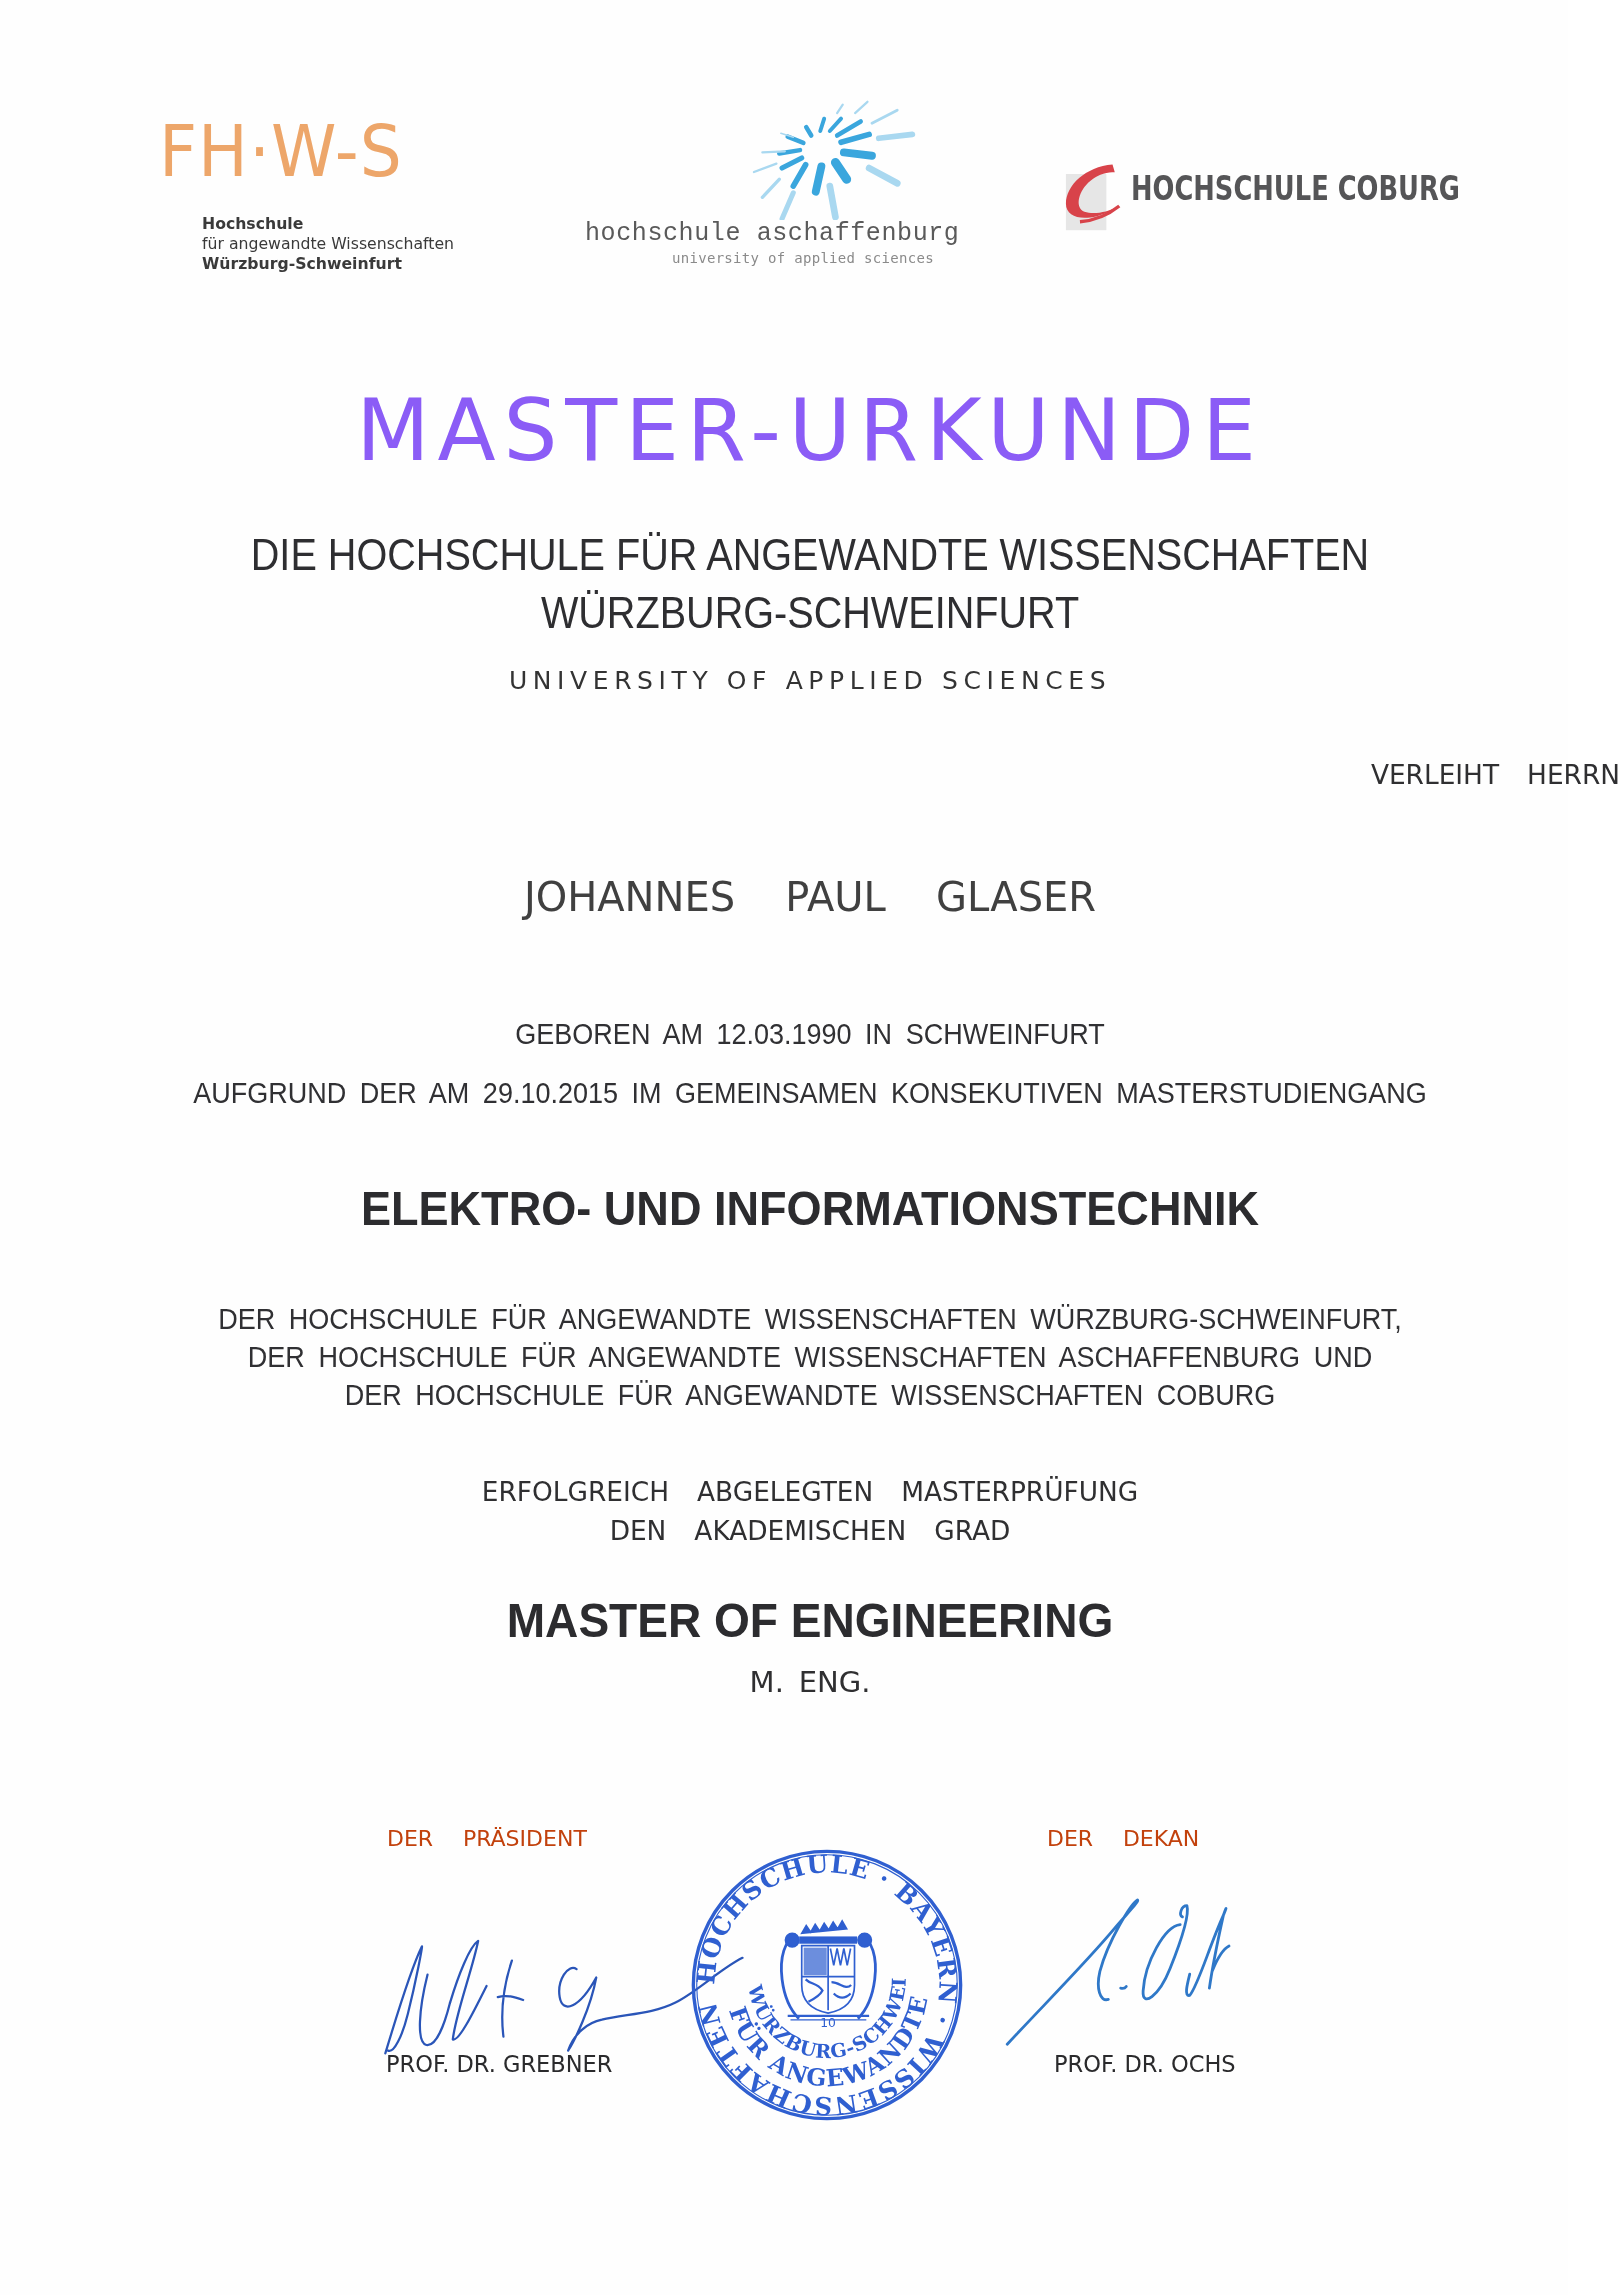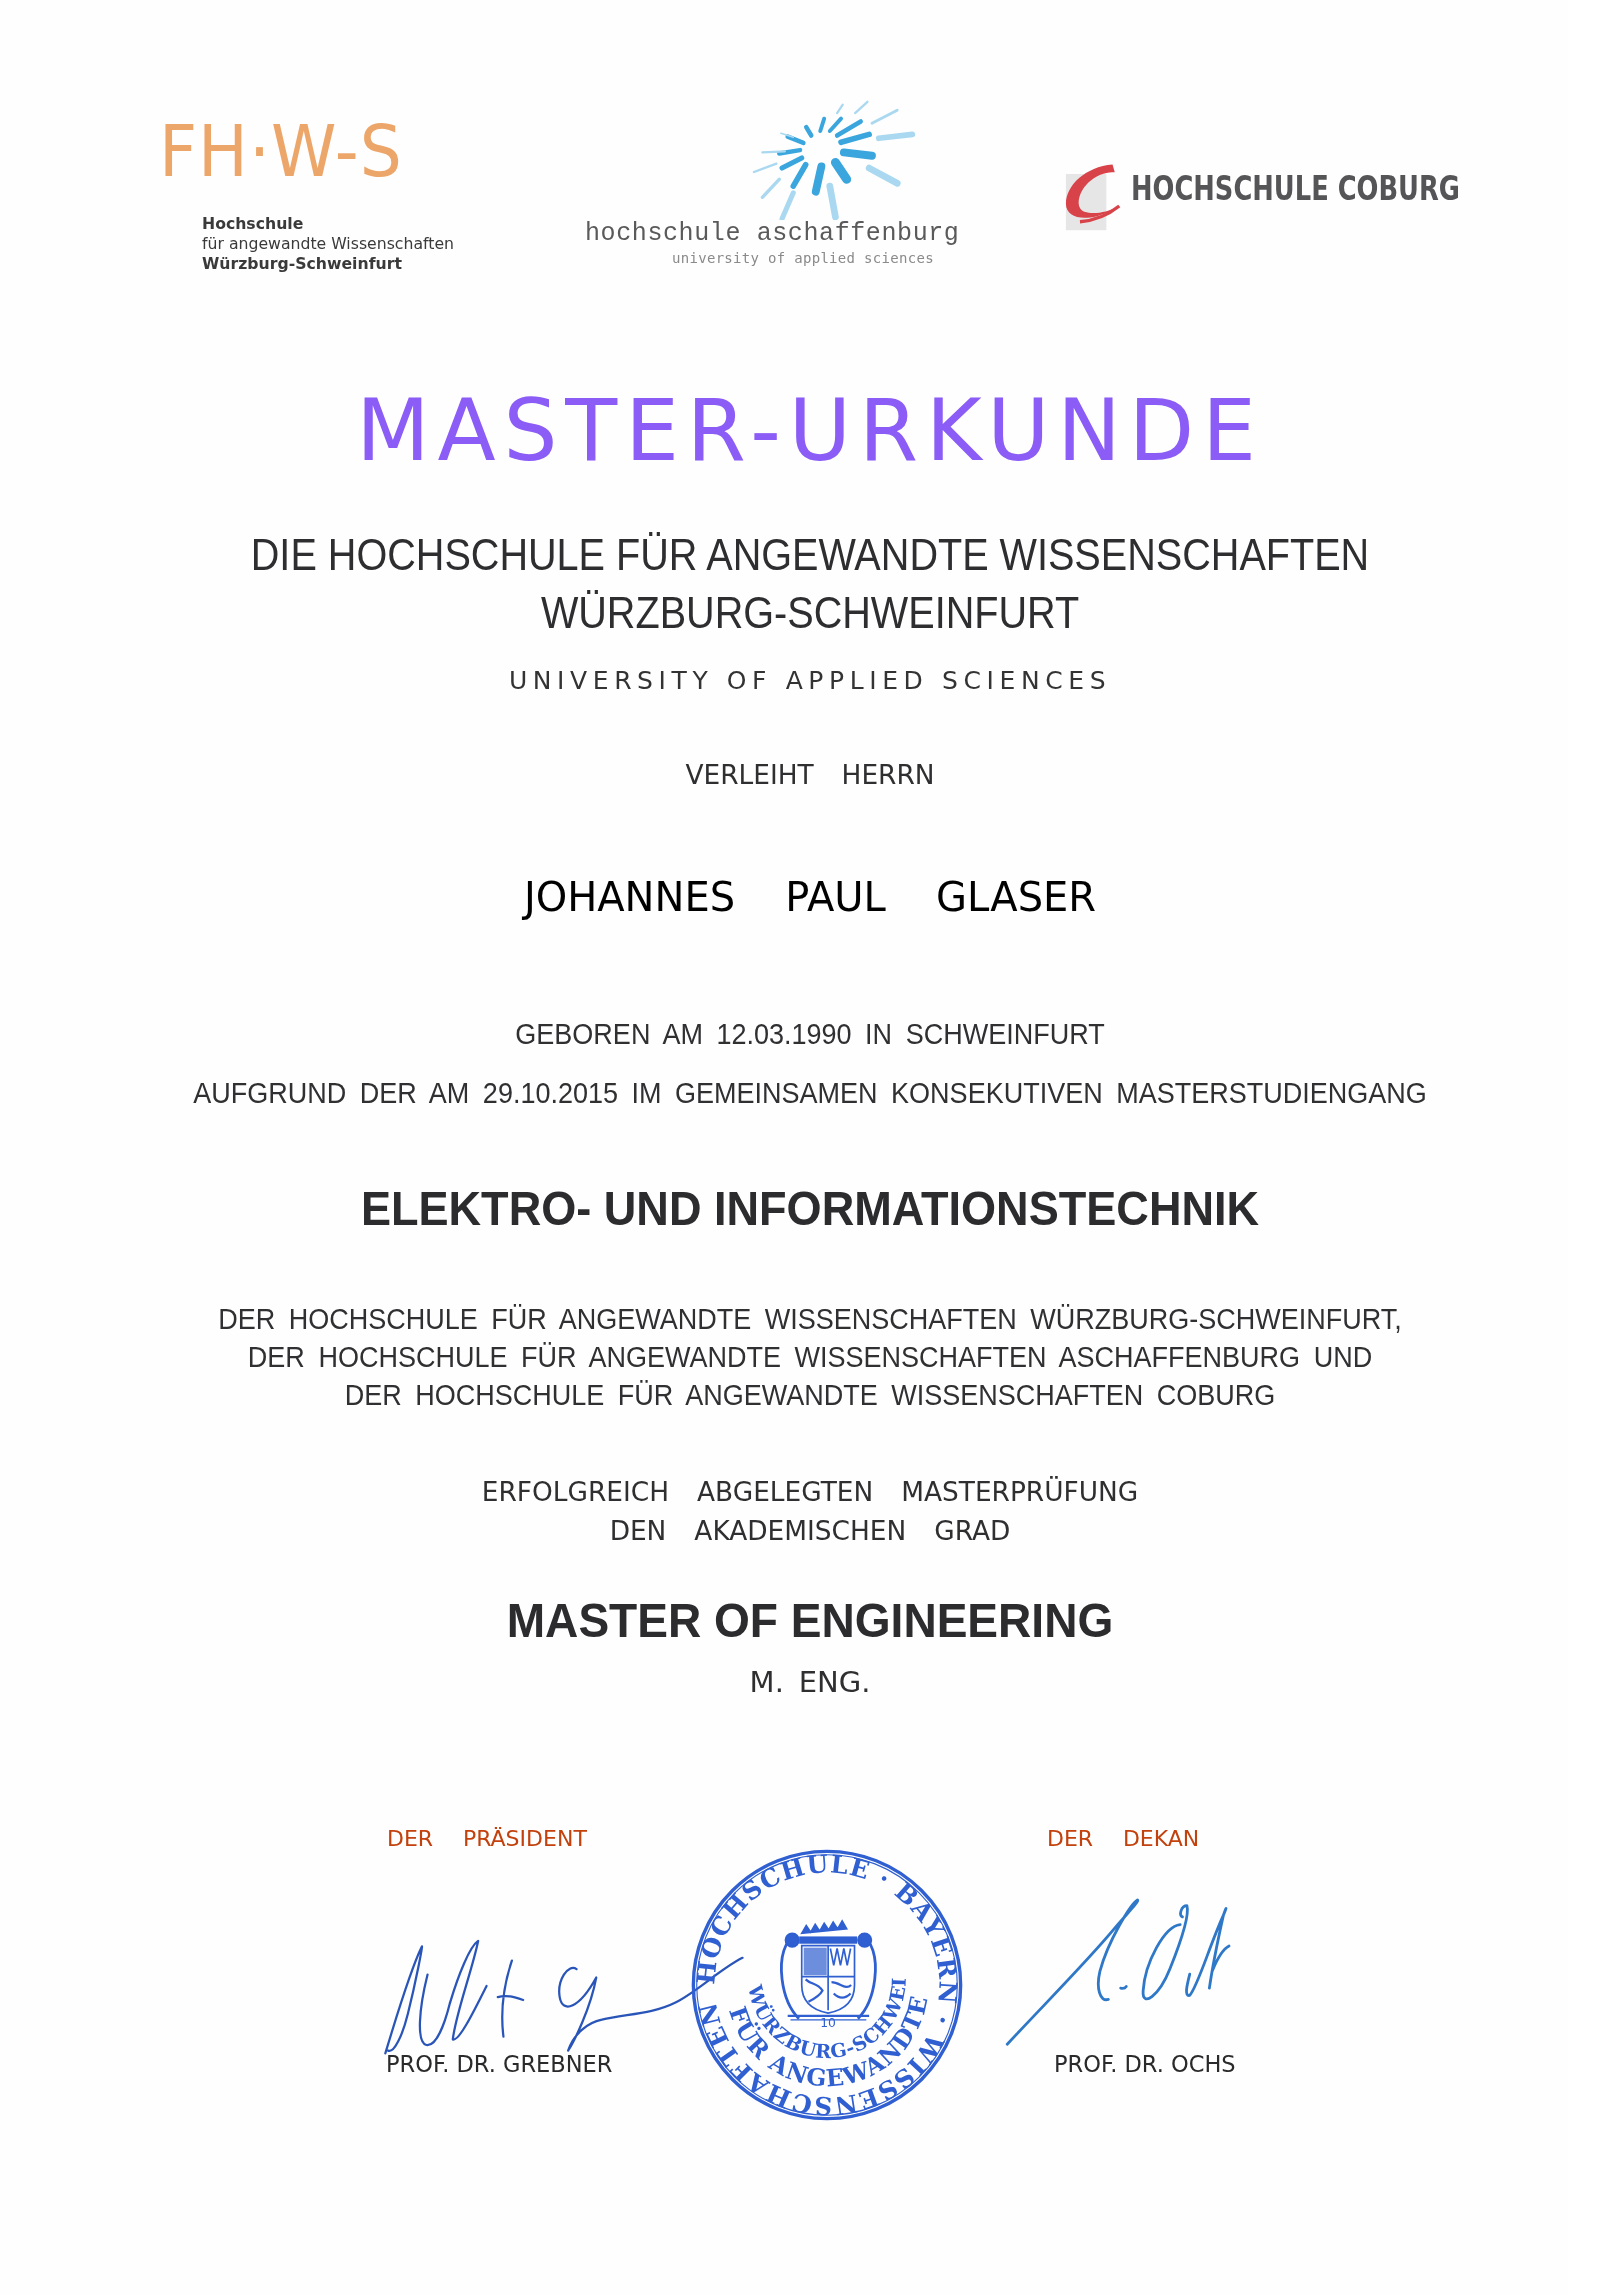--- a/index.html
+++ b/index.html
@@ -18,21 +18,21 @@
     .asch-sub { left: 672px; top: 250px; font-family: "DejaVu Sans Mono", monospace; font-size: 14px; color: #8a8a8a; letter-spacing: 0.3px; white-space: nowrap; }
 
     .coburg-mark { left: 1063px; top: 160px; width: 62px; height: 73px; }
     .coburg-name { left: 1131px; top: 169px; font-family: "DejaVu Sans", sans-serif; font-weight: bold; font-size: 33px; color: #555557; transform: scaleX(0.78); transform-origin: left top; white-space: nowrap; letter-spacing: 0px; }
 
     
     .title { top: 388px; font-family: "DejaVu Sans", sans-serif; font-size: 85px; letter-spacing: 7.9px; color: #8b5cf6; line-height: 1; }
     .h2 { font-family: "Liberation Sans", sans-serif; font-size: 44px; color: #2e2e31; line-height: 1; transform: scaleX(0.9); }
     .caps-spaced { font-family: "DejaVu Sans", sans-serif; font-size: 25px; letter-spacing: 5.6px; color: #333; line-height: 1; }
     .line { font-family: "DejaVu Sans", sans-serif; font-size: 26.4px; color: #2f2f31; line-height: 1; word-spacing: 5.6px; }
-    .name { font-family: "DejaVu Sans", sans-serif; font-size: 40px; color: #000000; line-height: 1; word-spacing: 12.4px; }
+    .name { font-family: "DejaVu Sans", sans-serif; font-size: 40px; color: #404040; line-height: 1; word-spacing: 12.4px; }
     .line-cond { font-family: "Liberation Sans", sans-serif; font-size: 30px; color: #303033; line-height: 1; word-spacing: 6.7px; transform: scaleX(0.9); }
     .subject { font-family: "Liberation Sans", sans-serif; font-weight: bold; font-size: 49px; color: #2c2c2f; line-height: 1; transform: scaleX(0.92); }
     .degree { font-family: "Liberation Sans", sans-serif; font-weight: bold; font-size: 49px; color: #2c2c2f; line-height: 1; transform: scaleX(0.94); }
     .label { font-family: "DejaVu Sans", sans-serif; font-size: 22px; color: #c2410c; line-height: 1; word-spacing: 7.9px; white-space: nowrap; }
     .signer { font-family: "DejaVu Sans", sans-serif; font-size: 22.5px; color: #2a2a2c; line-height: 1; white-space: nowrap; }
 
     .sig { position: absolute; }
     .seal { left: 681px; top: 1839px; width: 292px; height: 292px; }
   </style>
 </head>
@@ -83,21 +83,21 @@
     <path d="M30 110 C 55 108, 80 98, 100 82" stroke="#d8434a" stroke-width="6" fill="none"></path>
   </svg>
   <div class="abs coburg-name">HOCHSCHULE COBURG</div>
 
   <div class="abs center title">MASTER-URKUNDE</div>
 
   <div class="abs center h2" style="top:533px;">DIE HOCHSCHULE FÜR ANGEWANDTE WISSENSCHAFTEN</div>
   <div class="abs center h2" style="top:591px;">WÜRZBURG-SCHWEINFURT</div>
   <div class="abs center caps-spaced" style="top:668px;">UNIVERSITY OF APPLIED SCIENCES</div>
 
-  <div class="abs center line" style="top:762px; white-space:pre;">VERLEIHT  HERRN</div>
+  <div class="abs center line" style="top:762px; white-space:pre;text-align:right;">VERLEIHT  HERRN</div>
 
   <div class="abs center name" style="top:877px; white-space:pre;">JOHANNES  PAUL  GLASER</div>
 
   <div class="abs center line-cond" style="top:1019px;">GEBOREN AM 12.03.1990 IN SCHWEINFURT</div>
   <div class="abs center line-cond" style="top:1078px;">AUFGRUND DER AM 29.10.2015 IM GEMEINSAMEN KONSEKUTIVEN MASTERSTUDIENGANG</div>
 
   <div class="abs center subject" style="top:1184px;">ELEKTRO- UND INFORMATIONSTECHNIK</div>
 
   <div class="abs center line-cond" style="top:1304px;">DER HOCHSCHULE FÜR ANGEWANDTE WISSENSCHAFTEN WÜRZBURG-SCHWEINFURT,</div>
   <div class="abs center line-cond" style="top:1342px;">DER HOCHSCHULE FÜR ANGEWANDTE WISSENSCHAFTEN ASCHAFFENBURG UND</div>

